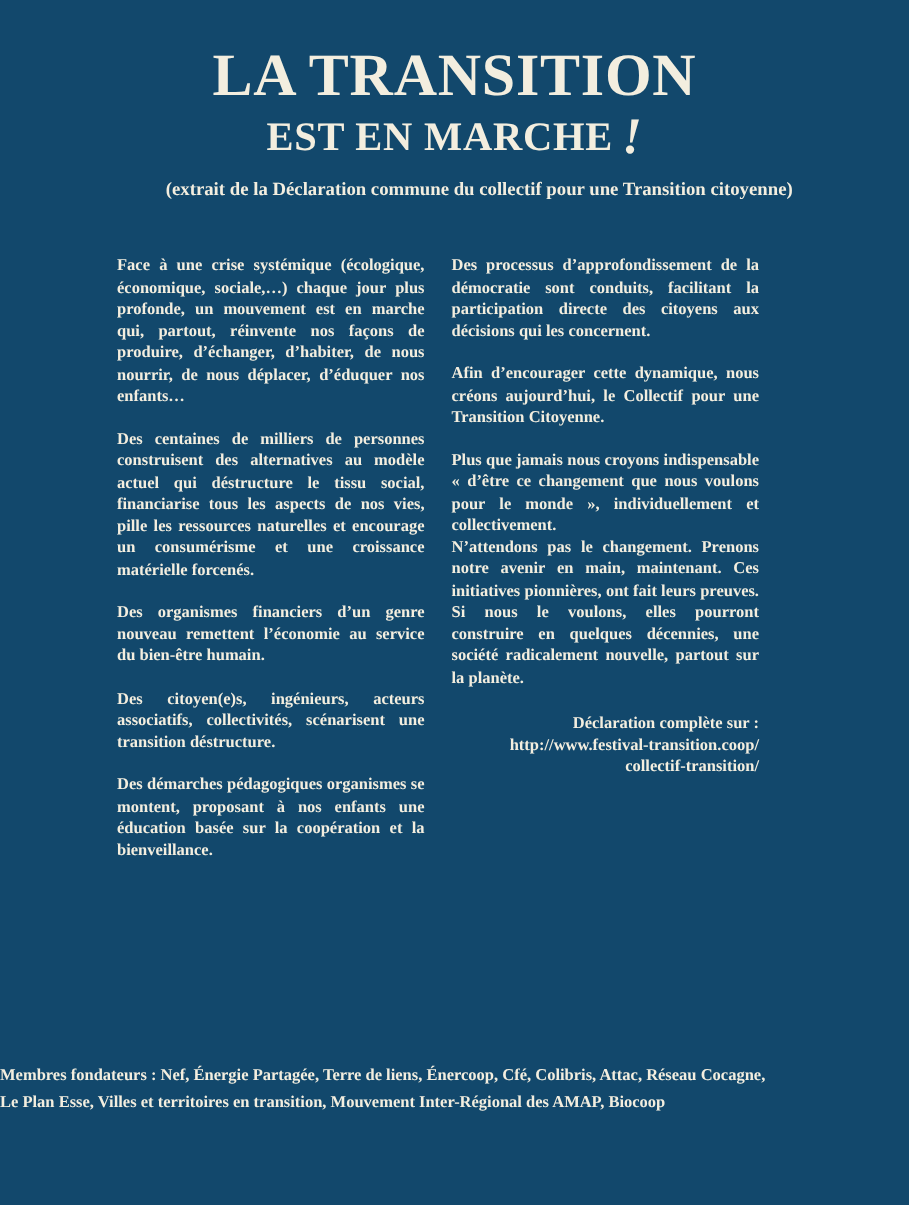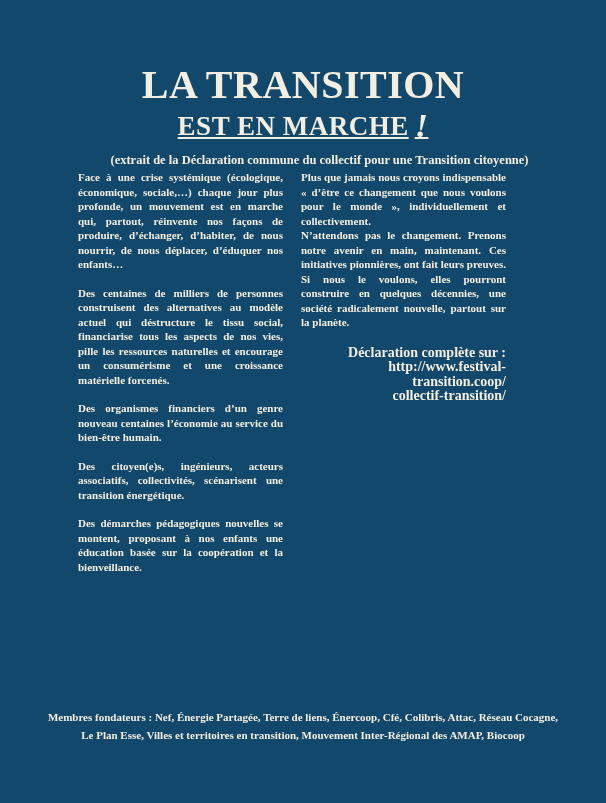--- a/index.html
+++ b/index.html
@@ -20,33 +20,31 @@
     width: 606px;
     height: 803px;
     background: #12486c;
   }
   .header {
     position: absolute;
     top: 28px;
     left: 0;
     width: 606px;
     text-align: center;
-    margin-top: 35px;
   }
   .title-line1 {
     font-size: 40px;
     line-height: 44px;
     letter-spacing: 0.5px;
   }
   .title-line2 {
     font-size: 27px;
     line-height: 32px;
     letter-spacing: 0.5px;
     margin-top: 3px;
-    text-decoration: underline;
   }
   .title-excl {
     font-style: italic;
     font-size: 34px;
     padding-left: 6px;
     vertical-align: -2px;
   }
   .subtitle {
     font-size: 12.5px;
     line-height: 16px;
@@ -67,30 +65,30 @@
     line-height: 14.5px;
     text-align: justify;
   }
   .col p {
     margin: 0 0 14px 0;
     white-space: pre-line;
   }
   .declaration {
     text-align: right;
     white-space: pre-line;
-    font-size: 14px;
+    font-size: 11px;
     line-height: 14.5px;
     margin-top: 16px;
   }
   .footer {
     position: absolute;
     top: 708px;
     left: 0;
     width: 606px;
-    text-align: center;
+    text-align: left;
     font-size: 11px;
     line-height: 18px;
     white-space: pre-line;
   }
 </style>
 </head>
 <body>
 
 <div class="page">
 
@@ -98,26 +96,28 @@
     <div class="title-line1">LA TRANSITION</div>
     <div class="title-line2"><span>EST EN MARCHE</span><span class="title-excl">!</span></div>
     <div class="subtitle">(extrait de la Déclaration commune du collectif pour une Transition citoyenne)</div>
   </div>
 
   <div class="columns">
 
     <div class="col">
       <p>Face à une crise systémique (écologique, économique, sociale,…) chaque jour plus profonde, un mouvement est en marche qui, partout, réinvente nos façons de produire, d’échanger, d’habiter, de nous nourrir, de nous déplacer, d’éduquer nos enfants…</p>
       <p>Des centaines de milliers de personnes construisent des alternatives au modèle actuel qui déstructure le tissu social, financiarise tous les aspects de nos vies, pille les ressources naturelles et encourage un consumérisme et une croissance matérielle forcenés.</p>
-      <p>Des organismes financiers d’un genre nouveau centaines l’économie au service du bien-être humain.</p>
-      <p>Des citoyen(e)s, ingénieurs, acteurs associatifs, collectivités, scénarisent une transition énergétique.</p>
-      <p>Des démarches pédagogiques nouvelles se montent, proposant à nos enfants une éducation basée sur la coopération et la bienveillance.</p>
+      <p>Des organismes financiers d’un genre nouveau remettent l’économie au service du bien-être humain.</p>
+      <p>Des citoyen(e)s, ingénieurs, acteurs associatifs, collectivités, scénarisent une transition déstructure.</p>
+      <p>Des démarches pédagogiques organismes se montent, proposant à nos enfants une éducation basée sur la coopération et la bienveillance.</p>
     </div>
 
     <div class="col">
+      <p>Des processus d’approfondissement de la démocratie sont conduits, facilitant la participation directe des citoyens aux décisions qui les concernent.</p>
+      <p>Afin d’encourager cette dynamique, nous créons aujourd’hui, le Collectif pour une Transition Citoyenne.</p>
       <p>Plus que jamais nous croyons indispensable « d’être ce changement que nous voulons pour le monde », individuellement et collectivement.
 N’attendons pas le changement. Prenons notre avenir en main, maintenant. Ces initiatives pionnières, ont fait leurs preuves. Si nous le voulons, elles pourront construire en quelques décennies, une société radicalement nouvelle, partout sur la planète.</p>
       <div class="declaration">Déclaration complète sur :
 http://www.festival-transition.coop/
 collectif-transition/</div>
     </div>
 
   </div>
 
   <div class="footer">Membres fondateurs : Nef, Énergie Partagée, Terre de liens, Énercoop, Cfé, Colibris, Attac, Réseau Cocagne,

